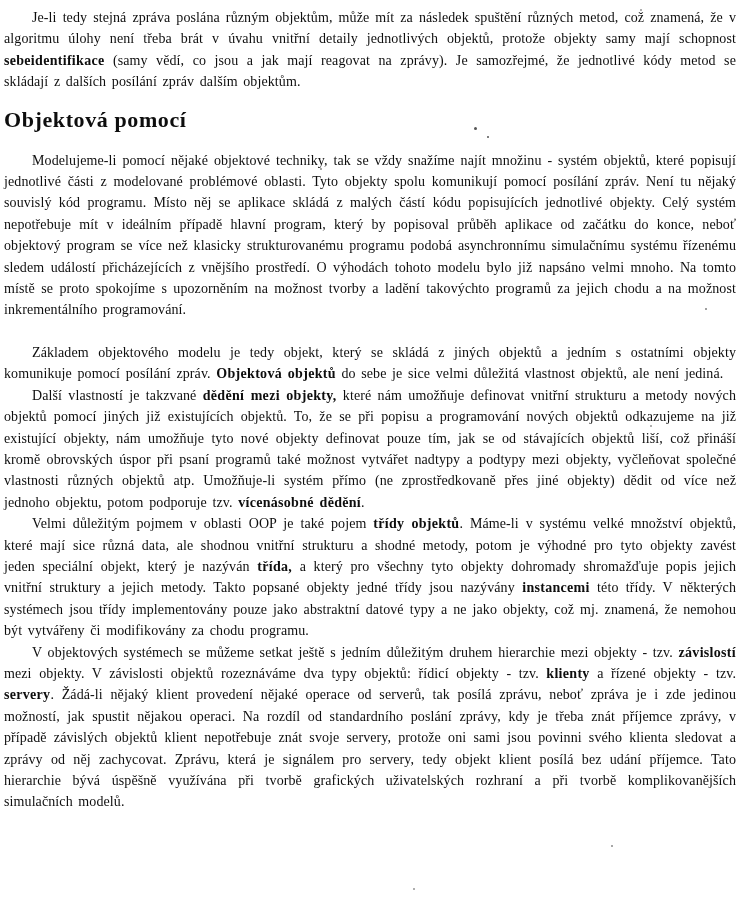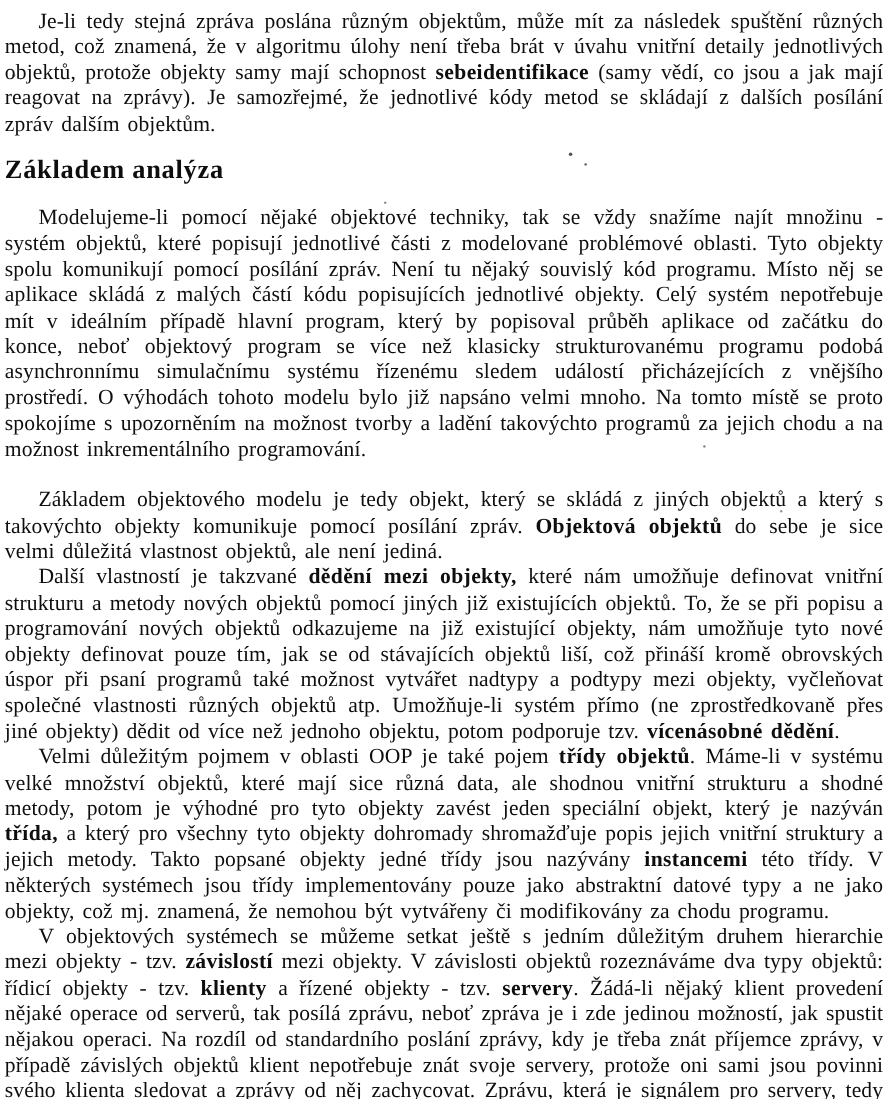--- a/index.html
+++ b/index.html
@@ -16,21 +16,21 @@
     height: 916px;
     background: #ffffff;
     color: #0e0e0e;
     font-family: "Liberation Serif", "DejaVu Serif", serif;
     box-sizing: border-box;
     padding: 7px 4px 0 4px;
     -webkit-font-smoothing: none;
   }
   p.para {
     margin: 0;
-    font-size: 18px;
+    font-size: 14px;
     line-height: 21.4px;
     text-align: justify;
     text-indent: 28px;
     word-spacing: 2px;
     letter-spacing: 0.1px;
   }
   p.para b {
     font-weight: bold;
     letter-spacing: 0.3px;
   }
@@ -62,25 +62,25 @@
   .s9 { left: 611px; top: 845px; width: 2px; height: 2px; opacity:.55;}
   .s10{ left: 413px; top: 888px; width: 2px; height: 2px; opacity:.5;}
 </style>
 </head>
 <body>
 
 <div class="page">
 
   <p class="para"><span>Je-li tedy stejná zpráva poslána různým objektům, může mít za následek spuštění různých metod, což znamená, že v algoritmu úlohy není třeba brát v úvahu vnitřní detaily jednotlivých objektů, protože objekty samy mají schopnost </span><b>sebeidentifikace</b><span> (samy vědí, co jsou a jak mají reagovat na zprávy). Je samozřejmé, že jednotlivé kódy metod se skládají z dalších posílání zpráv dalším objektům.</span></p>
 
-  <h1 class="section-heading">Základem analýza</h1>
+  <h1 class="section-heading">Objektová pomocí</h1>
 
   <p class="para"><span>Modelujeme-li pomocí nějaké objektové techniky, tak se vždy snažíme najít množinu - systém objektů, které popisují jednotlivé části z modelované problémové oblasti. Tyto objekty spolu komunikují pomocí posílání zpráv. Není tu nějaký souvislý kód programu. Místo něj se aplikace skládá z malých částí kódu popisujících jednotlivé objekty. Celý systém nepotřebuje mít v ideálním případě hlavní program, který by popisoval průběh aplikace od začátku do konce, neboť objektový program se více než klasicky strukturovanému programu podobá asynchronnímu simulačnímu systému řízenému sledem událostí přicházejících z vnějšího prostředí. O výhodách tohoto modelu bylo již napsáno velmi mnoho. Na tomto místě se proto spokojíme s upozorněním na možnost tvorby a ladění takovýchto programů za jejich chodu a na možnost inkrementálního programování.</span></p>
 
-  <p class="para gap-before"><span>Základem objektového modelu je tedy objekt, který se skládá z jiných objektů a který s takovýchto objekty komunikuje pomocí posílání zpráv. </span><b>Objektová objektů</b><span> do sebe je sice velmi důležitá vlastnost objektů, ale není jediná.</span></p>
+  <p class="para gap-before"><span>Základem objektového modelu je tedy objekt, který se skládá z jiných objektů a jedním s ostatními objekty komunikuje pomocí posílání zpráv. </span><b>Objektová objektů</b><span> do sebe je sice velmi důležitá vlastnost objektů, ale není jediná.</span></p>
 
   <p class="para"><span>Další vlastností je takzvané </span><b>dědění mezi objekty,</b><span> které nám umožňuje definovat vnitřní strukturu a metody nových objektů pomocí jiných již existujících objektů. To, že se při popisu a programování nových objektů odkazujeme na již existující objekty, nám umožňuje tyto nové objekty definovat pouze tím, jak se od stávajících objektů liší, což přináší kromě obrovských úspor při psaní programů také možnost vytvářet nadtypy a podtypy mezi objekty, vyčleňovat společné vlastnosti různých objektů atp. Umožňuje-li systém přímo (ne zprostředkovaně přes jiné objekty) dědit od více než jednoho objektu, potom podporuje tzv. </span><b>vícenásobné dědění</b><span>.</span></p>
 
   <p class="para"><span>Velmi důležitým pojmem v oblasti OOP je také pojem </span><b>třídy objektů</b><span>. Máme-li v systému velké množství objektů, které mají sice různá data, ale shodnou vnitřní strukturu a shodné metody, potom je výhodné pro tyto objekty zavést jeden speciální objekt, který je nazýván </span><b>třída,</b><span> a který pro všechny tyto objekty dohromady shromažďuje popis jejich vnitřní struktury a jejich metody. Takto popsané objekty jedné třídy jsou nazývány </span><b>instancemi</b><span> této třídy. V některých systémech jsou třídy implementovány pouze jako abstraktní datové typy a ne jako objekty, což mj. znamená, že nemohou být vytvářeny či modifikovány za chodu programu.</span></p>
 
   <p class="para"><span>V objektových systémech se můžeme setkat ještě s jedním důležitým druhem hierarchie mezi objekty - tzv. </span><b>závislostí</b><span> mezi objekty. V závislosti objektů rozeznáváme dva typy objektů: řídicí objekty - tzv. </span><b>klienty</b><span> a řízené objekty - tzv. </span><b>servery</b><span>. Žádá-li nějaký klient provedení nějaké operace od serverů, tak posílá zprávu, neboť zpráva je i zde jedinou možností, jak spustit nějakou operaci. Na rozdíl od standardního poslání zprávy, kdy je třeba znát příjemce zprávy, v případě závislých objektů klient nepotřebuje znát svoje servery, protože oni sami jsou povinni svého klienta sledovat a zprávy od něj zachycovat. Zprávu, která je signálem pro servery, tedy objekt klient posílá bez udání příjemce. Tato hierarchie bývá úspěšně využívána při tvorbě grafických uživatelských rozhraní a při tvorbě komplikovanějších simulačních modelů.</span></p>
 
   <span class="speck s1"></span>
   <span class="speck s2"></span>
   <span class="speck s3"></span>

